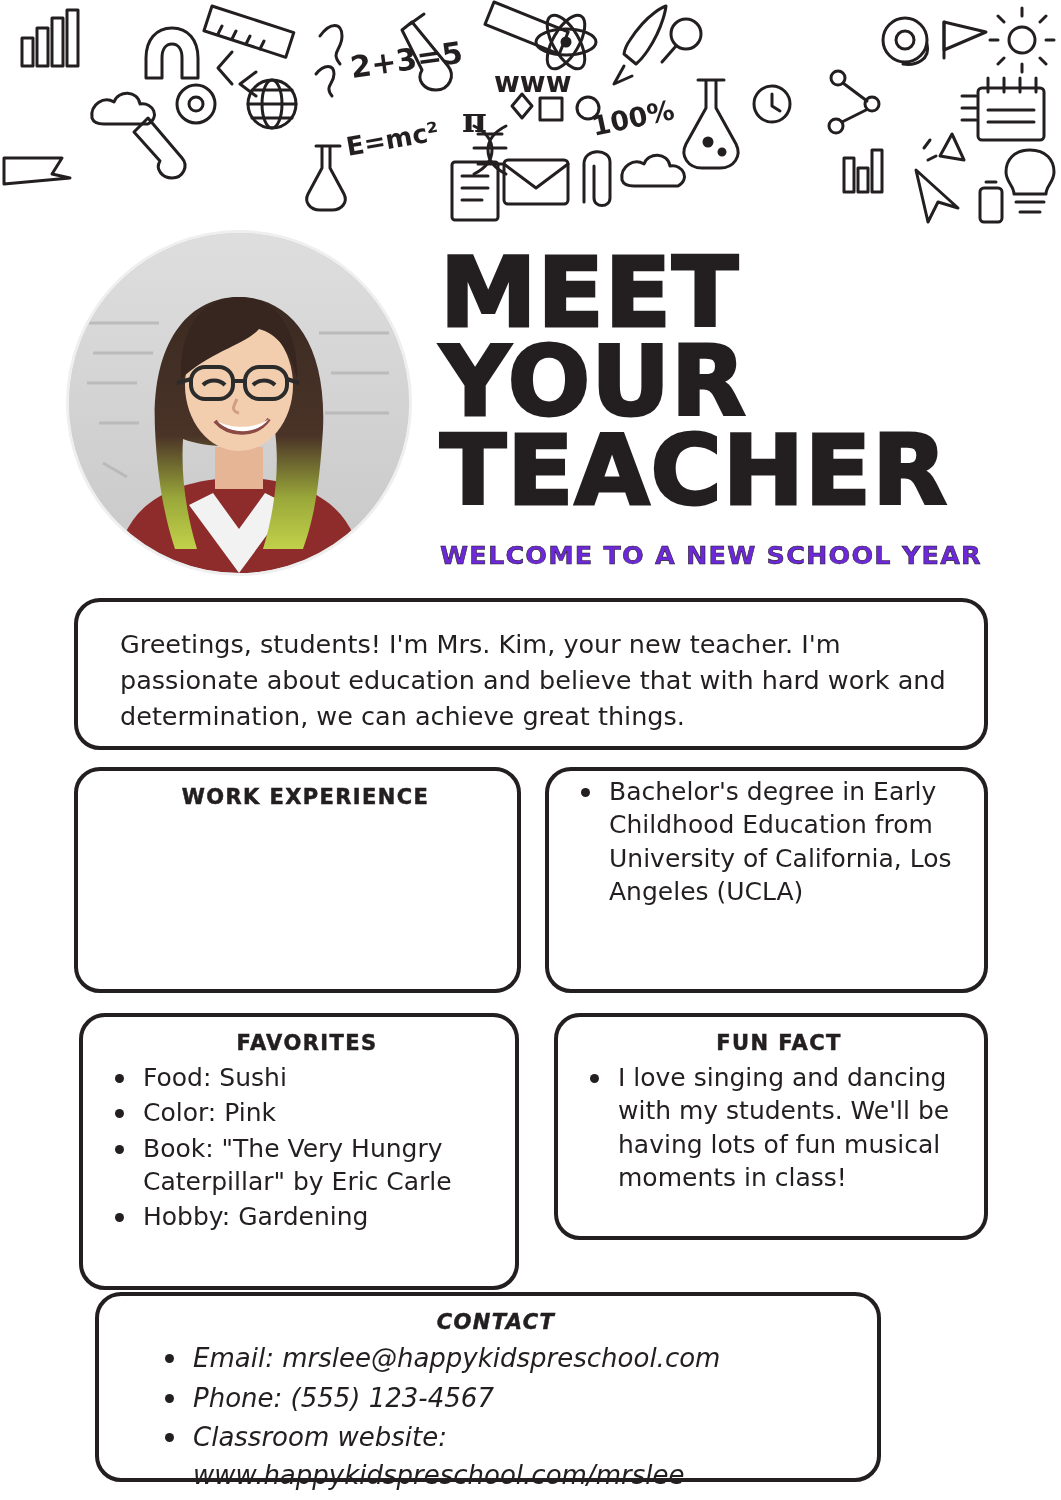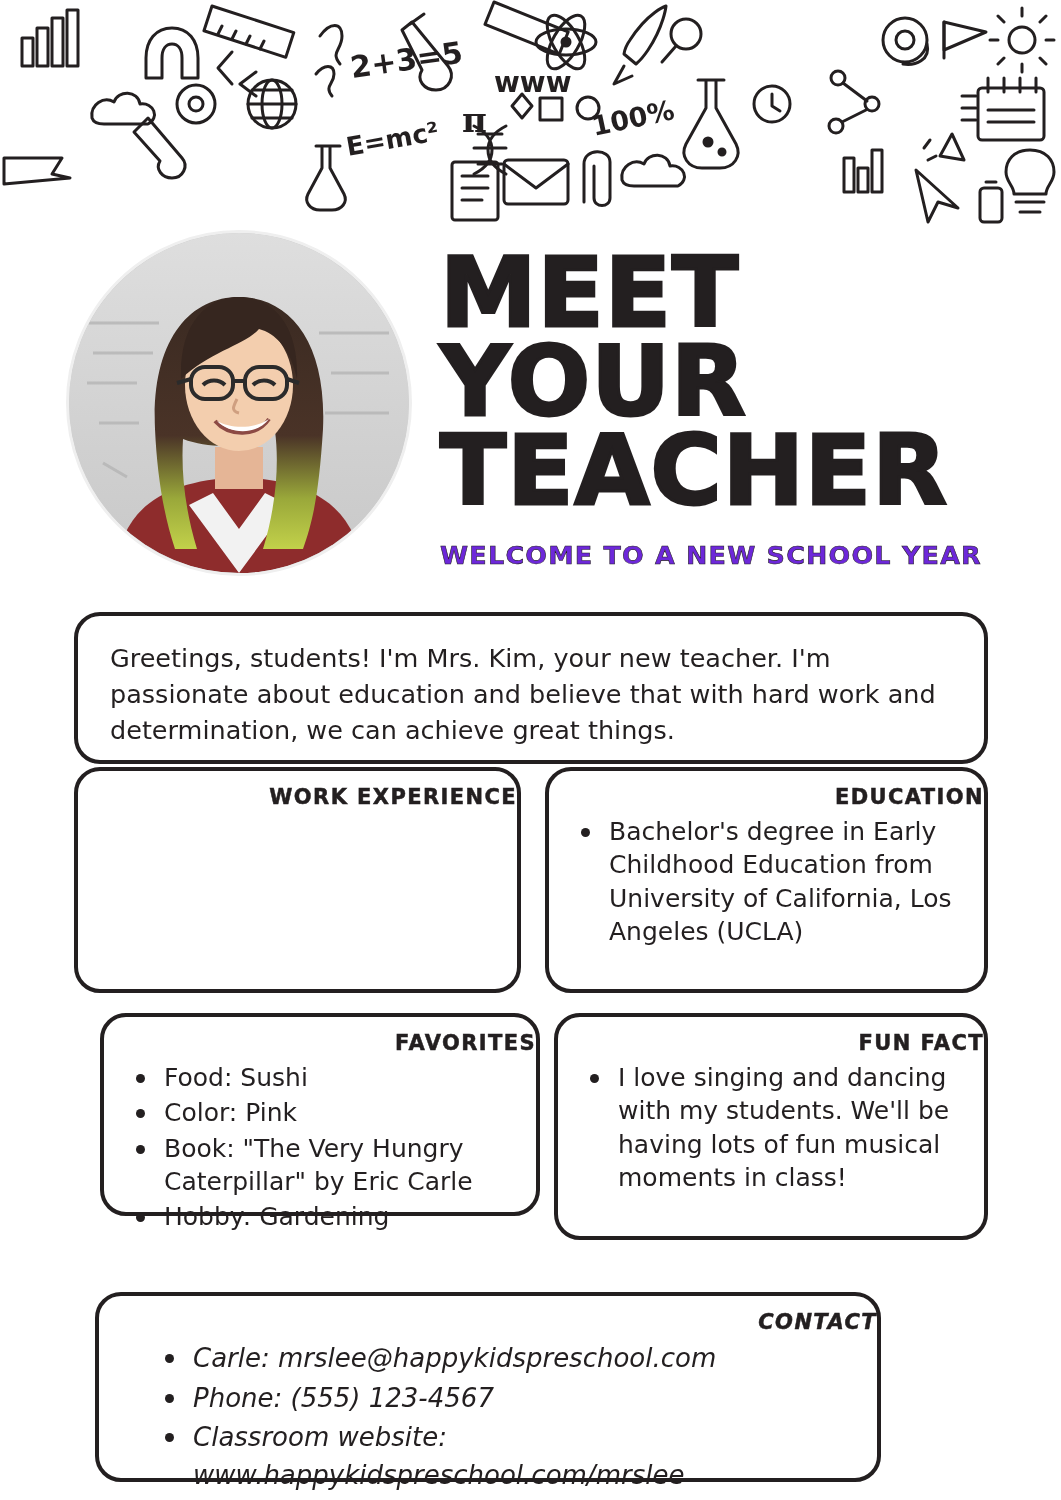--- a/index.html
+++ b/index.html
@@ -78,21 +78,21 @@
 
   
   .card {
     position: absolute;
     border: 4px solid #231f20;
     border-radius: 26px;
     box-sizing: border-box;
     background: #ffffff;
   }
   .card-title {
-    text-align: right;
+    text-align: center;
     font-family: "DejaVu Sans", sans-serif;
     font-weight: 700;
     font-size: 21px;
     letter-spacing: 1.4px;
     text-transform: uppercase;
     color: #231f20;
     margin: 14px 0 6px 16px;
     -webkit-text-stroke: 0.5px #231f20;
   }
   .card ul {
@@ -115,38 +115,39 @@
     top: 13px;
     width: 9px;
     height: 9px;
     border-radius: 50%;
     background: #231f20;
   }
 
   
   #intro-card {
     left: 74px;
-    top: 612px;
+    top: 598px;
     width: 914px;
     height: 152px;
+    padding-left: 10px;
   }
   #intro-card p {
     margin: 0;
     padding: 24px 30px 0 32px;
     font-size: 25.5px;
     line-height: 1.42;
     color: #231f20;
   }
 
   
   #work-card { left: 74px; top: 767px; width: 447px; height: 226px; }
   
   #education-card { left: 545px; top: 767px; width: 443px; height: 226px; }
   
-  #favorites-card { left: 100px; top: 1013px; width: 440px; height: 203px; }
+  #favorites-card { left: 79px; top: 1013px; width: 440px; height: 277px; }
   
   #funfact-card { left: 554px; top: 1013px; width: 434px; height: 227px; }
   
   #contact-card { left: 95px; top: 1292px; width: 786px; height: 190px; font-style: italic; }
   #contact-card ul { padding-left: 88px; }
   #contact-card li { font-size: 26px; line-height: 1.45; }
   #contact-card li::before { top: 14px; }
 </style>
 </head>
 <body>
@@ -410,21 +411,20 @@
 
 <div class="card" id="intro-card">
   <p>Greetings, students! I'm Mrs. Kim, your new teacher. I'm passionate about education and believe that with hard work and determination, we can achieve great things.</p>
 </div>
 
 <div class="card" id="work-card">
   <div class="card-title">WORK EXPERIENCE</div>
 </div>
 
 <div class="card" id="education-card">
-  <div class="card-title">EDUCATION</div>
   <ul>
     <li>Bachelor's degree in Early Childhood Education from University of California, Los Angeles (UCLA)</li>
   </ul>
 </div>
 
 <div class="card" id="favorites-card">
   <div class="card-title">FAVORITES</div>
   <ul>
     <li>Food: Sushi</li>
     <li>Color: Pink</li>
@@ -436,17 +436,17 @@
 <div class="card" id="funfact-card">
   <div class="card-title">FUN FACT</div>
   <ul>
     <li>I love singing and dancing with my students. We'll be having lots of fun musical moments in class!</li>
   </ul>
 </div>
 
 <div class="card" id="contact-card">
   <div class="card-title">CONTACT</div>
   <ul>
-    <li>Carle: mrslee@happykidspreschool.com</li>
+    <li>Email: mrslee@happykidspreschool.com</li>
     <li>Phone: (555) 123-4567</li>
     <li>Classroom website: www.happykidspreschool.com/mrslee</li>
   </ul>
 </div>
 
 </body></html>

